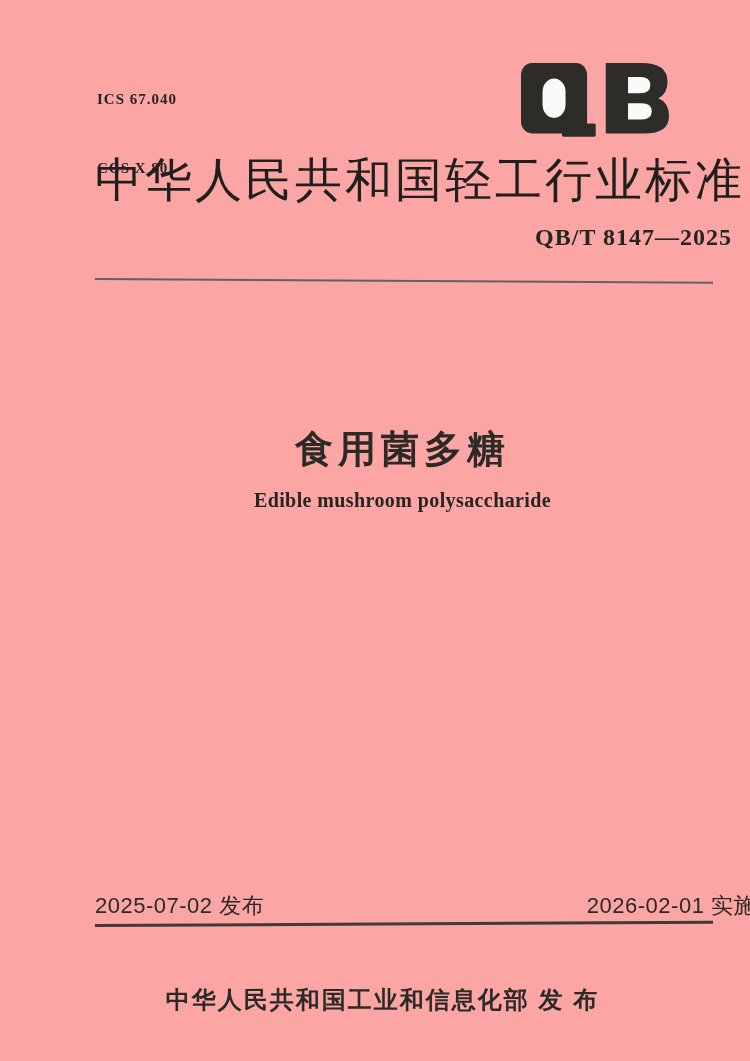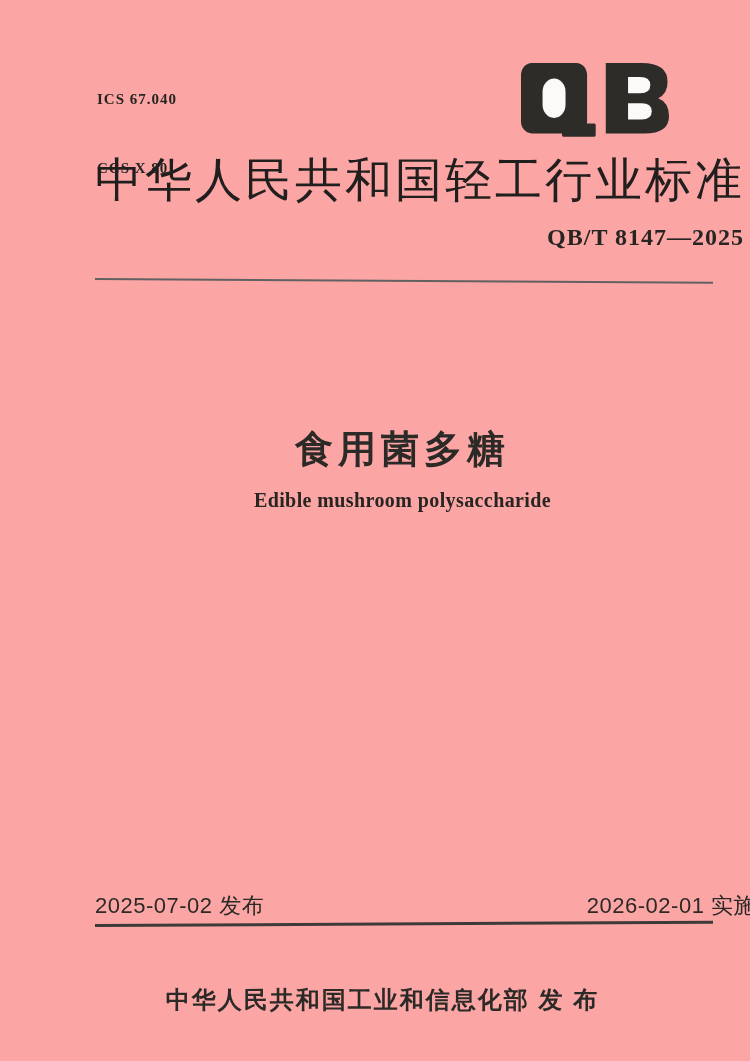--- a/index.html
+++ b/index.html
@@ -61,21 +61,21 @@
     font-size: 47px;
     font-weight: 400;
     letter-spacing: 3px;
     white-space: nowrap;
     color: #201f1d;
     text-align: justify;
   }
 
   .std-number {
     position: absolute;
-    right: 48px;
+    right: 60px;
     top: 224px;
     font-family: "Liberation Serif", "DejaVu Serif", serif;
     font-weight: 700;
     font-size: 24px;
     letter-spacing: 1px;
     color: #262522;
   }
 
   .rule-top {
     position: absolute;

